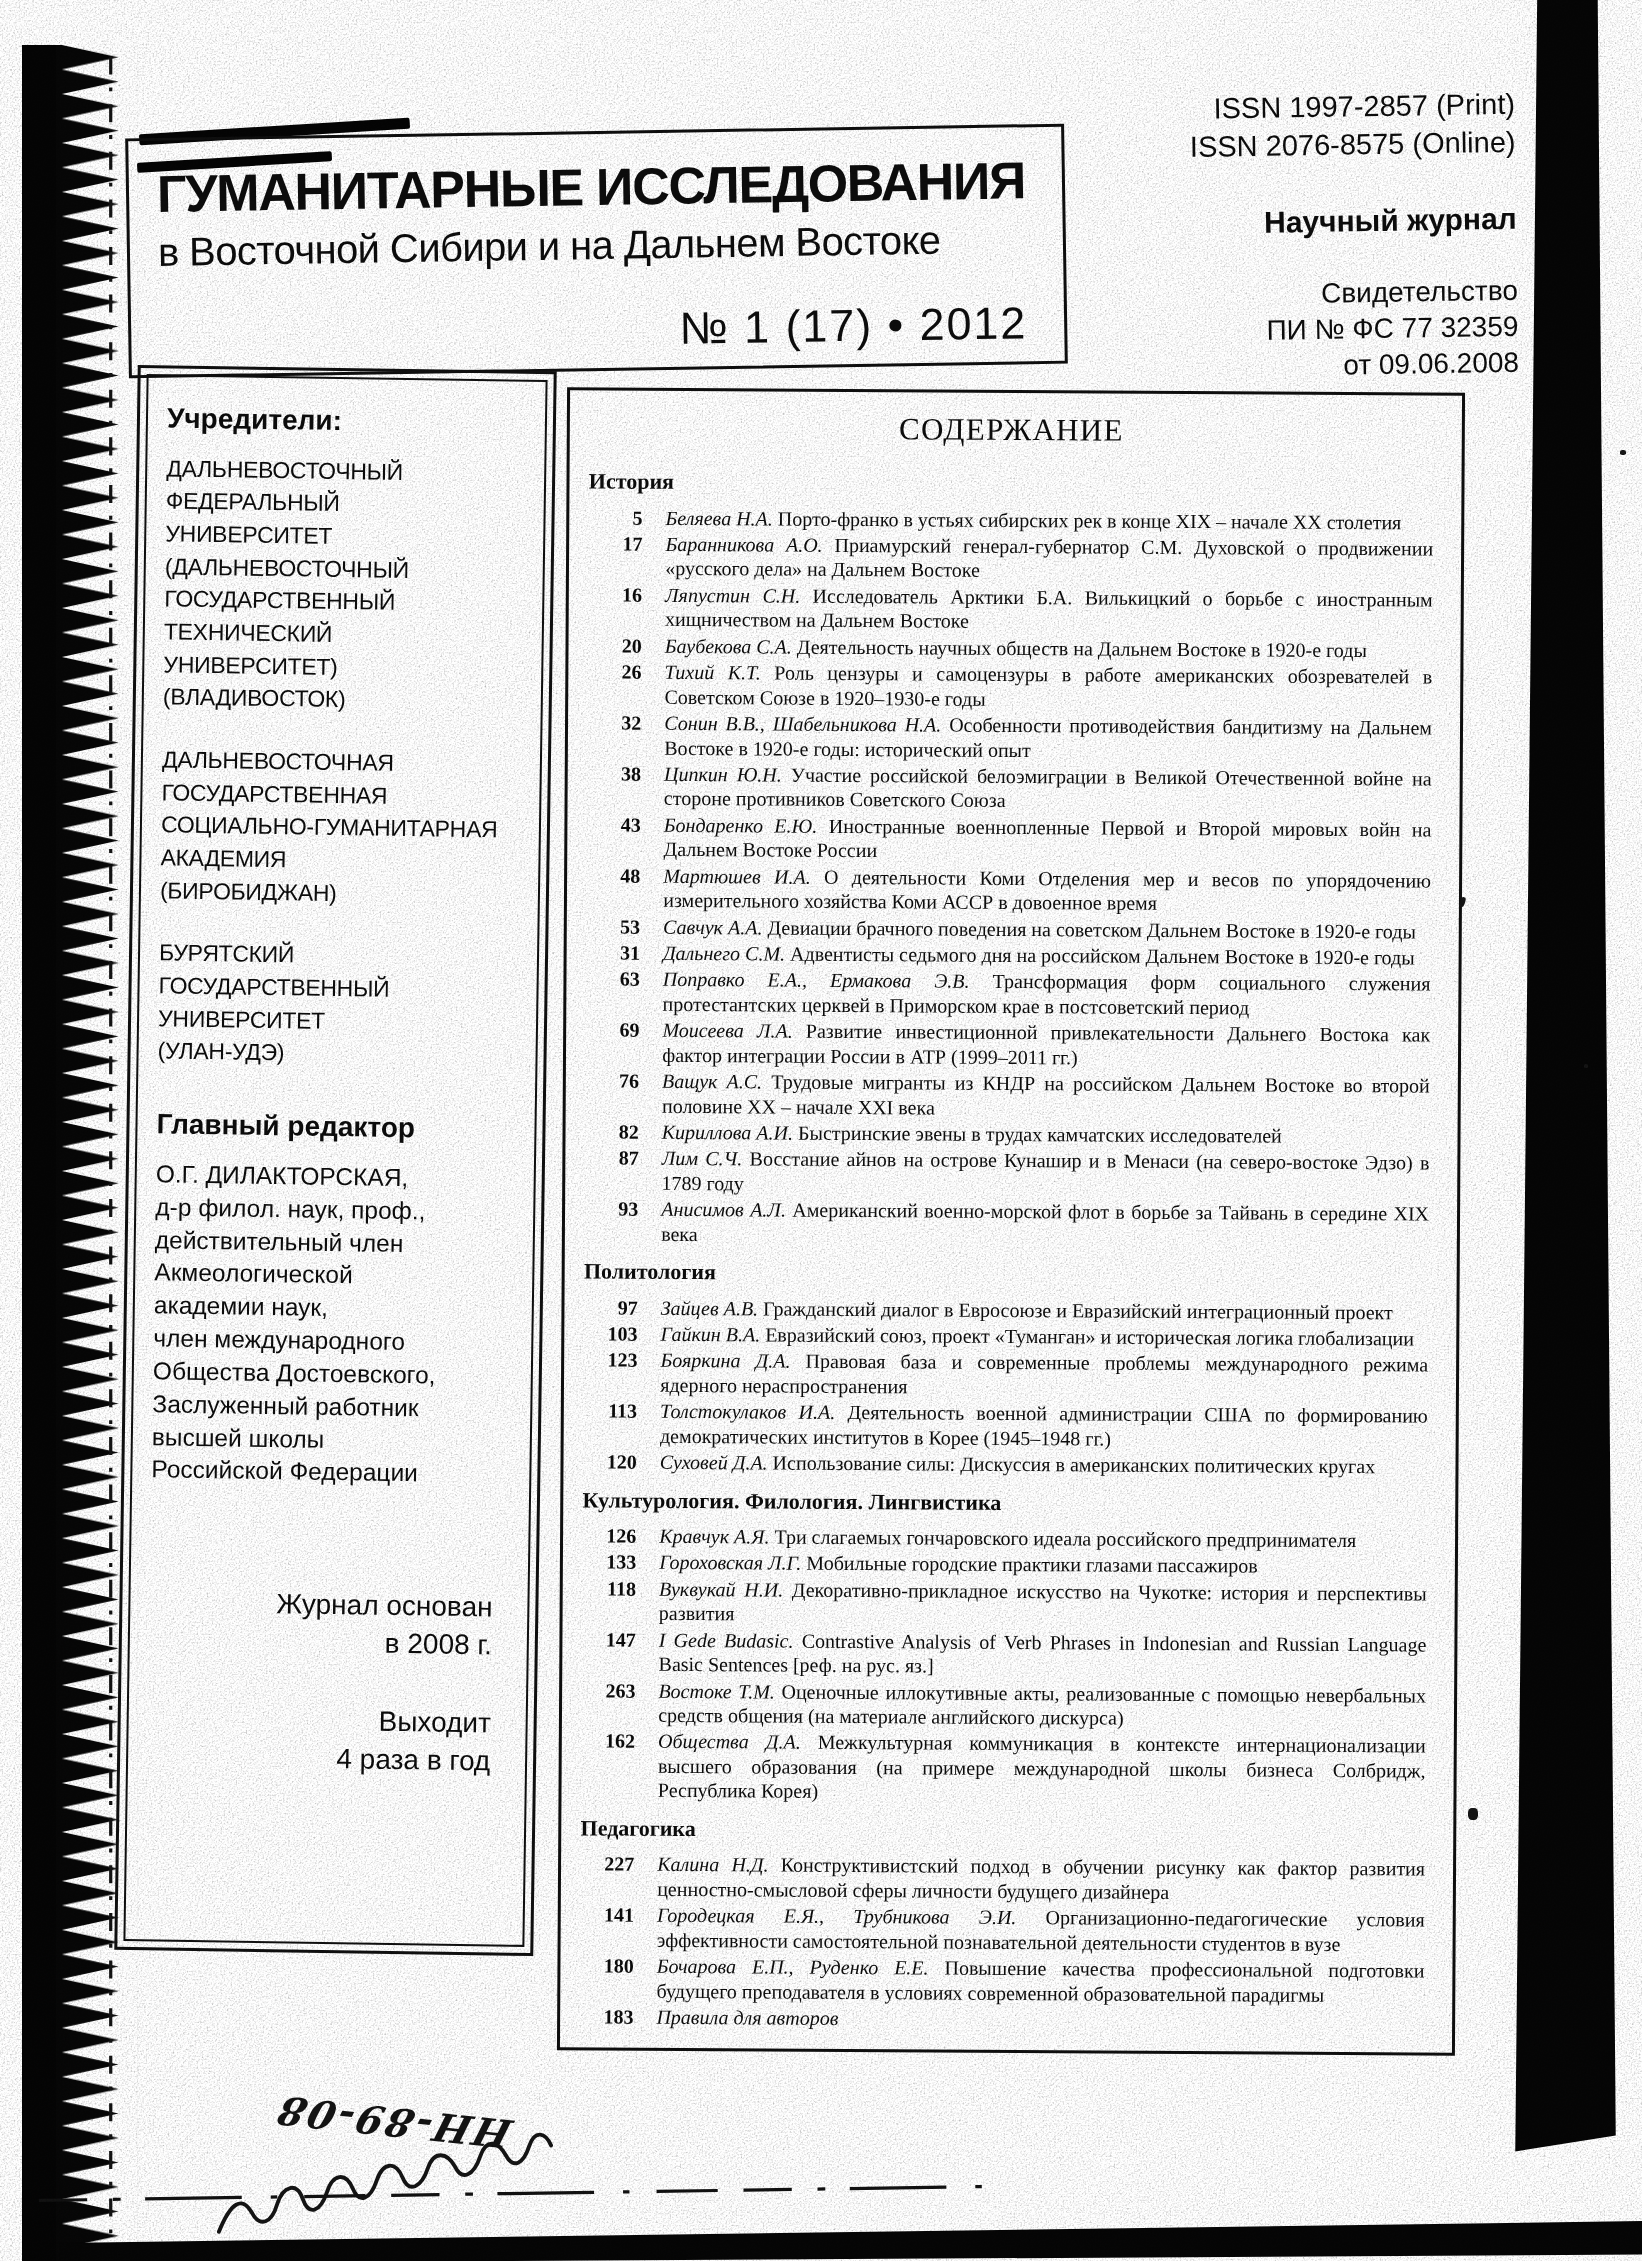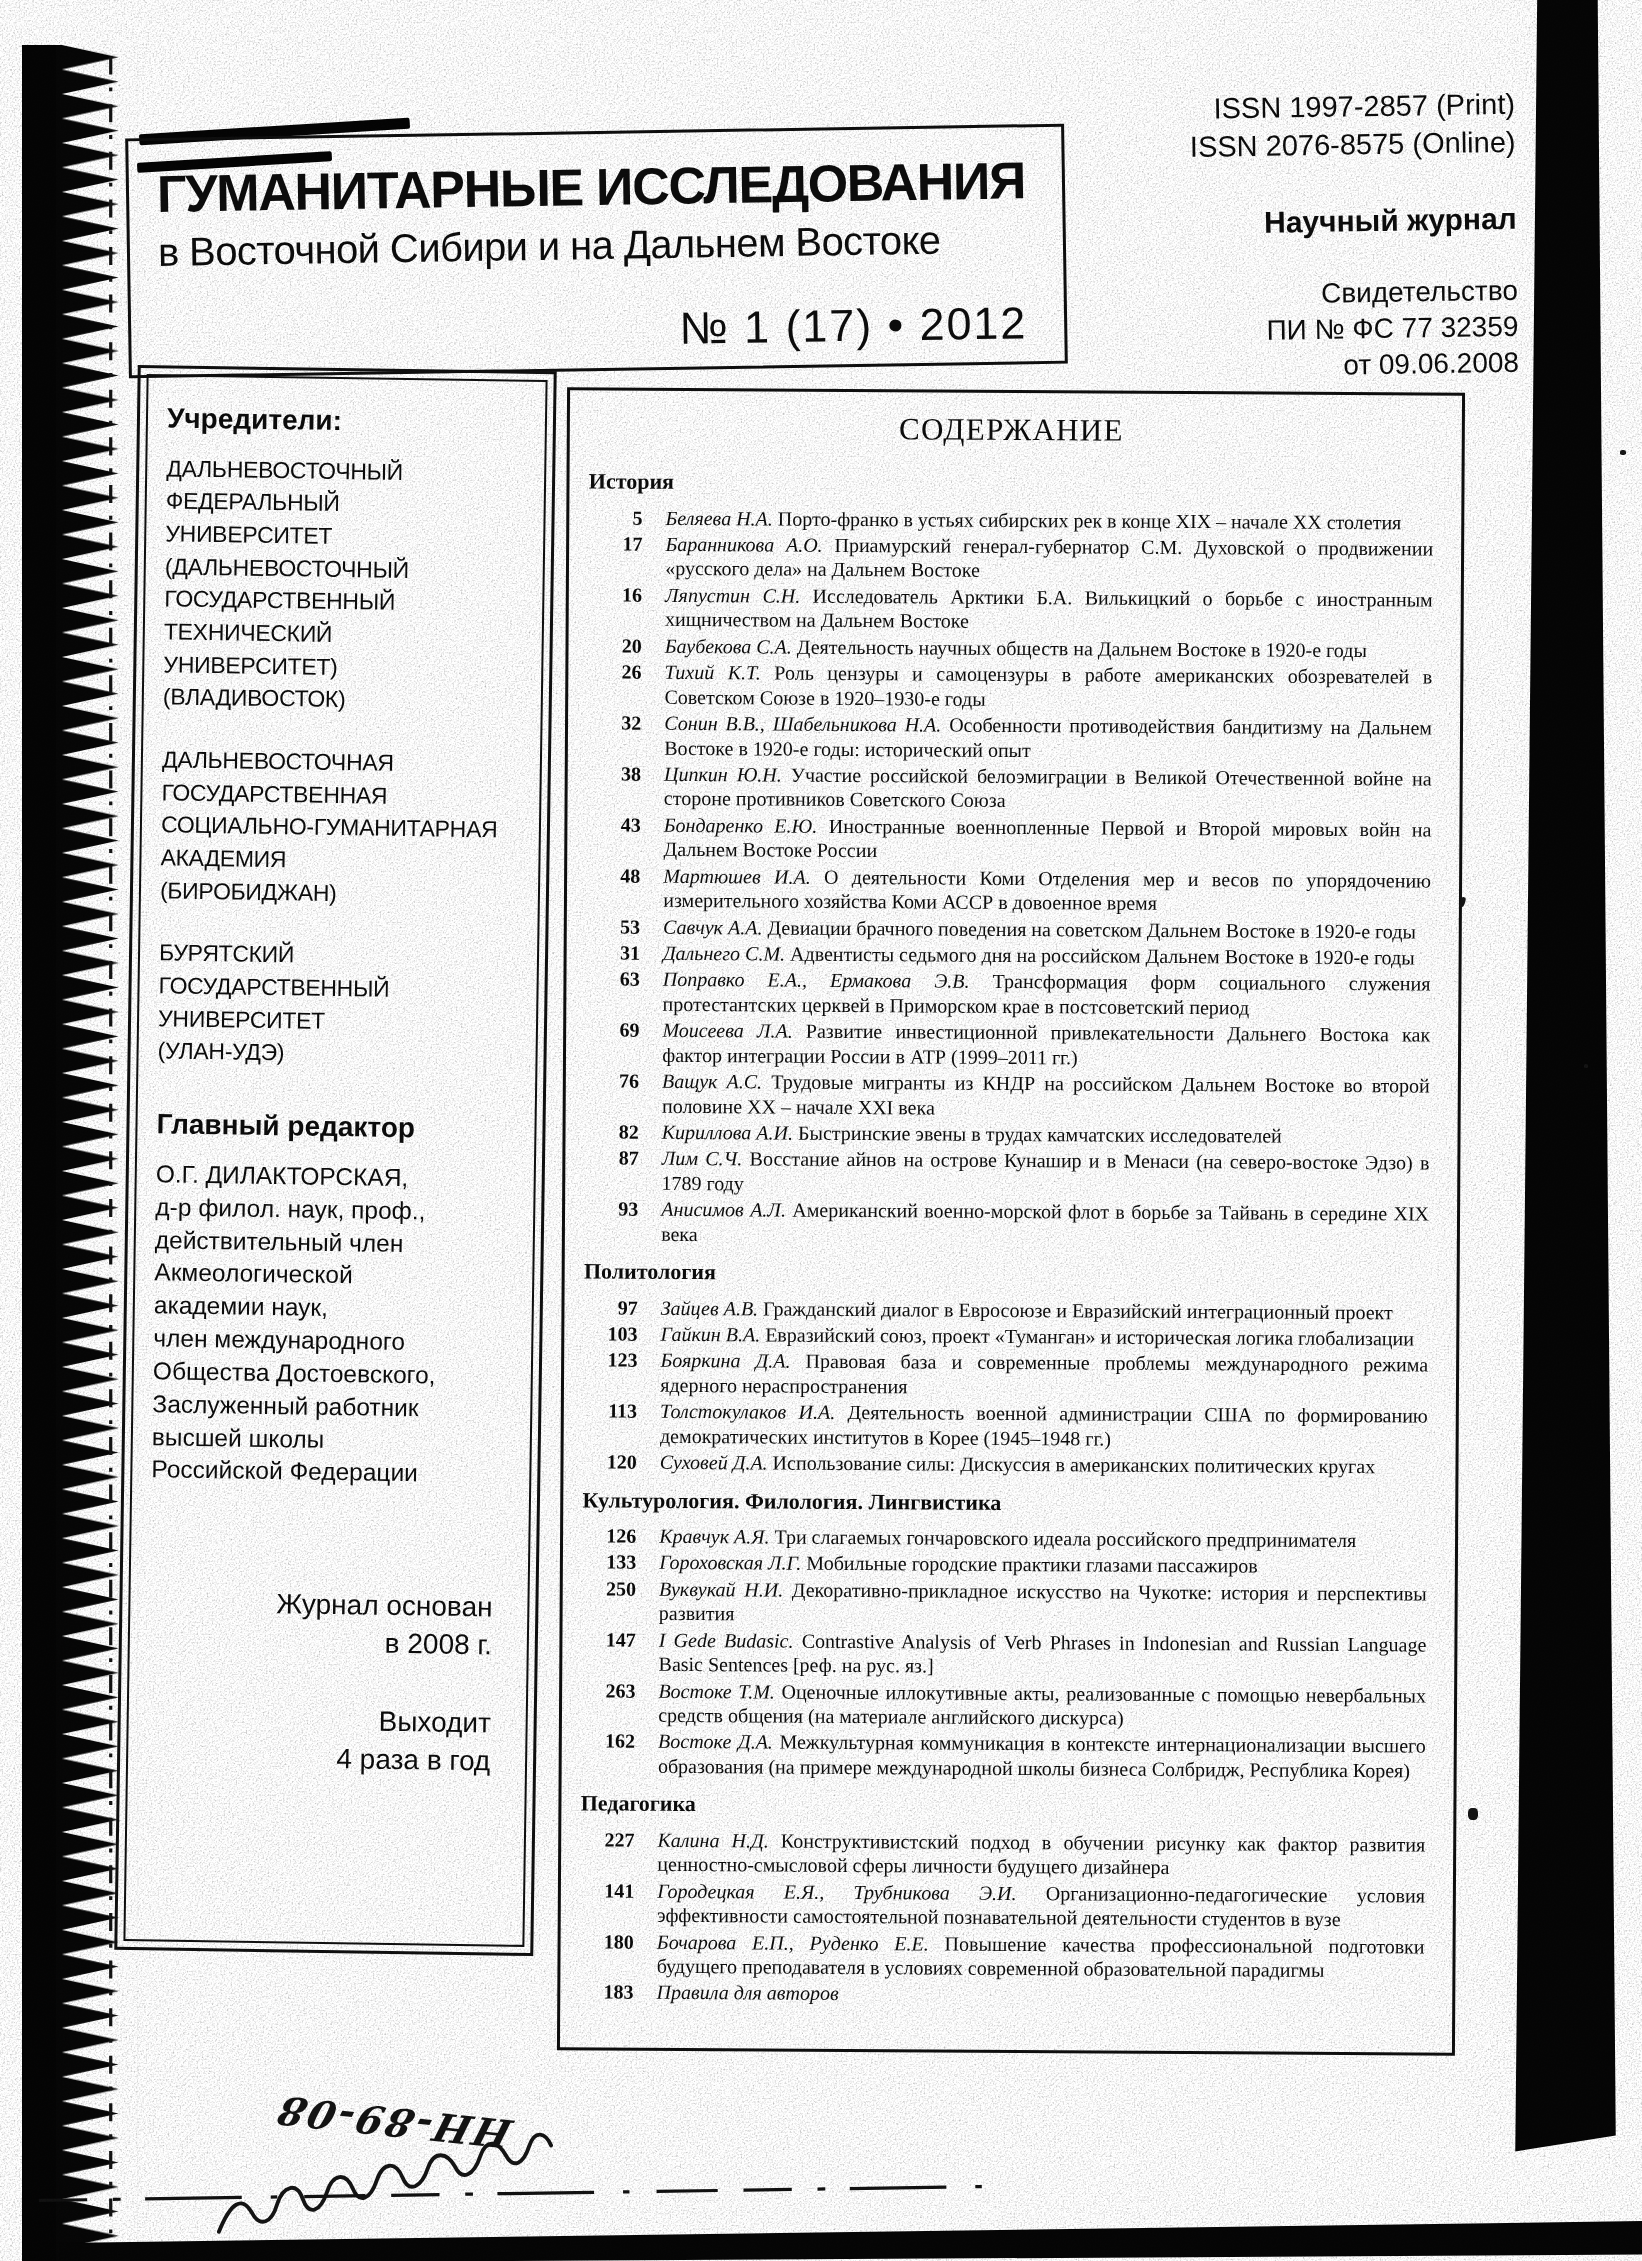--- a/index.html
+++ b/index.html
@@ -258,37 +258,37 @@
       <div class="pg">126</div>
       <p class="entry"><span class="au">Кравчук А.Я.</span> <span class="ti">Три слагаемых гончаровского идеала российского предпринимателя</span></p>
     </div>
 
     <div class="toc-item">
       <div class="pg">133</div>
       <p class="entry"><span class="au">Гороховская Л.Г.</span> <span class="ti">Мобильные городские практики глазами пассажиров</span></p>
     </div>
 
     <div class="toc-item">
-      <div class="pg">250</div>
+      <div class="pg">118</div>
       <p class="entry"><span class="au">Вуквукай Н.И.</span> <span class="ti">Декоративно-прикладное искусство на Чукотке: история и перспективы развития</span></p>
     </div>
 
     <div class="toc-item">
       <div class="pg">147</div>
       <p class="entry"><span class="au">I Gede Budasic.</span> <span class="ti">Contrastive Analysis of Verb Phrases in Indonesian and Russian Language Basic Sentences [реф. на рус. яз.]</span></p>
     </div>
 
     <div class="toc-item">
       <div class="pg">263</div>
       <p class="entry"><span class="au">Востоке Т.М.</span> <span class="ti">Оценочные иллокутивные акты, реализованные с помощью невербальных средств общения (на материале английского дискурса)</span></p>
     </div>
 
     <div class="toc-item">
       <div class="pg">162</div>
-      <p class="entry"><span class="au">Востоке Д.А.</span> <span class="ti">Межкультурная коммуникация в контексте интернационализации высшего образования (на примере международной школы бизнеса Солбридж, Республика Корея)</span></p>
+      <p class="entry"><span class="au">Общества Д.А.</span> <span class="ti">Межкультурная коммуникация в контексте интернационализации высшего образования (на примере международной школы бизнеса Солбридж, Республика Корея)</span></p>
     </div>
   </div>
     </section>
 
     <section>
       <h2 class="toc-sec-title sec-title">Педагогика</h2>
       <div class="sec-items">
     <div class="toc-item">
       <div class="pg">227</div>
       <p class="entry"><span class="au">Калина Н.Д.</span> <span class="ti">Конструктивистский подход в обучении рисунку как фактор развития ценностно-смысловой сферы личности будущего дизайнера</span></p>

